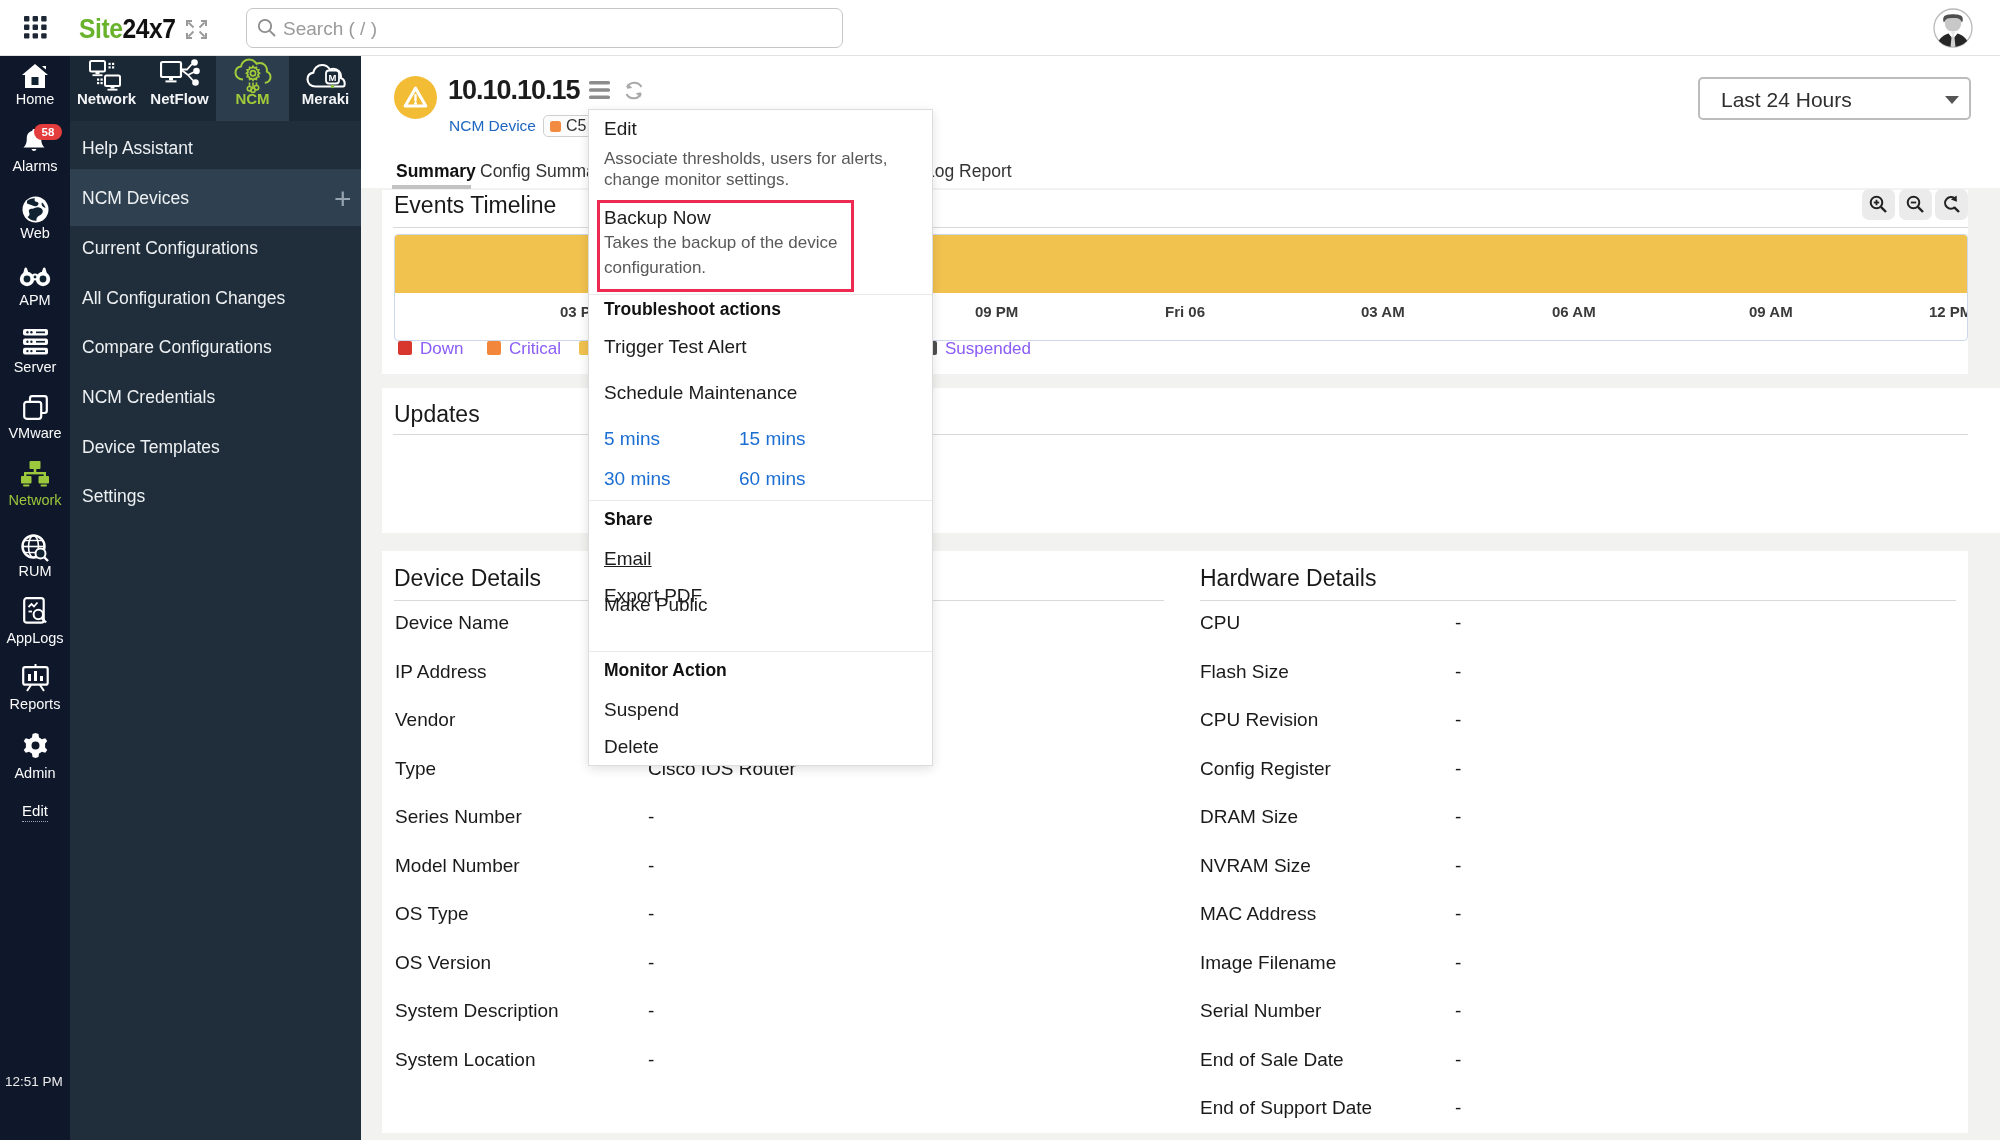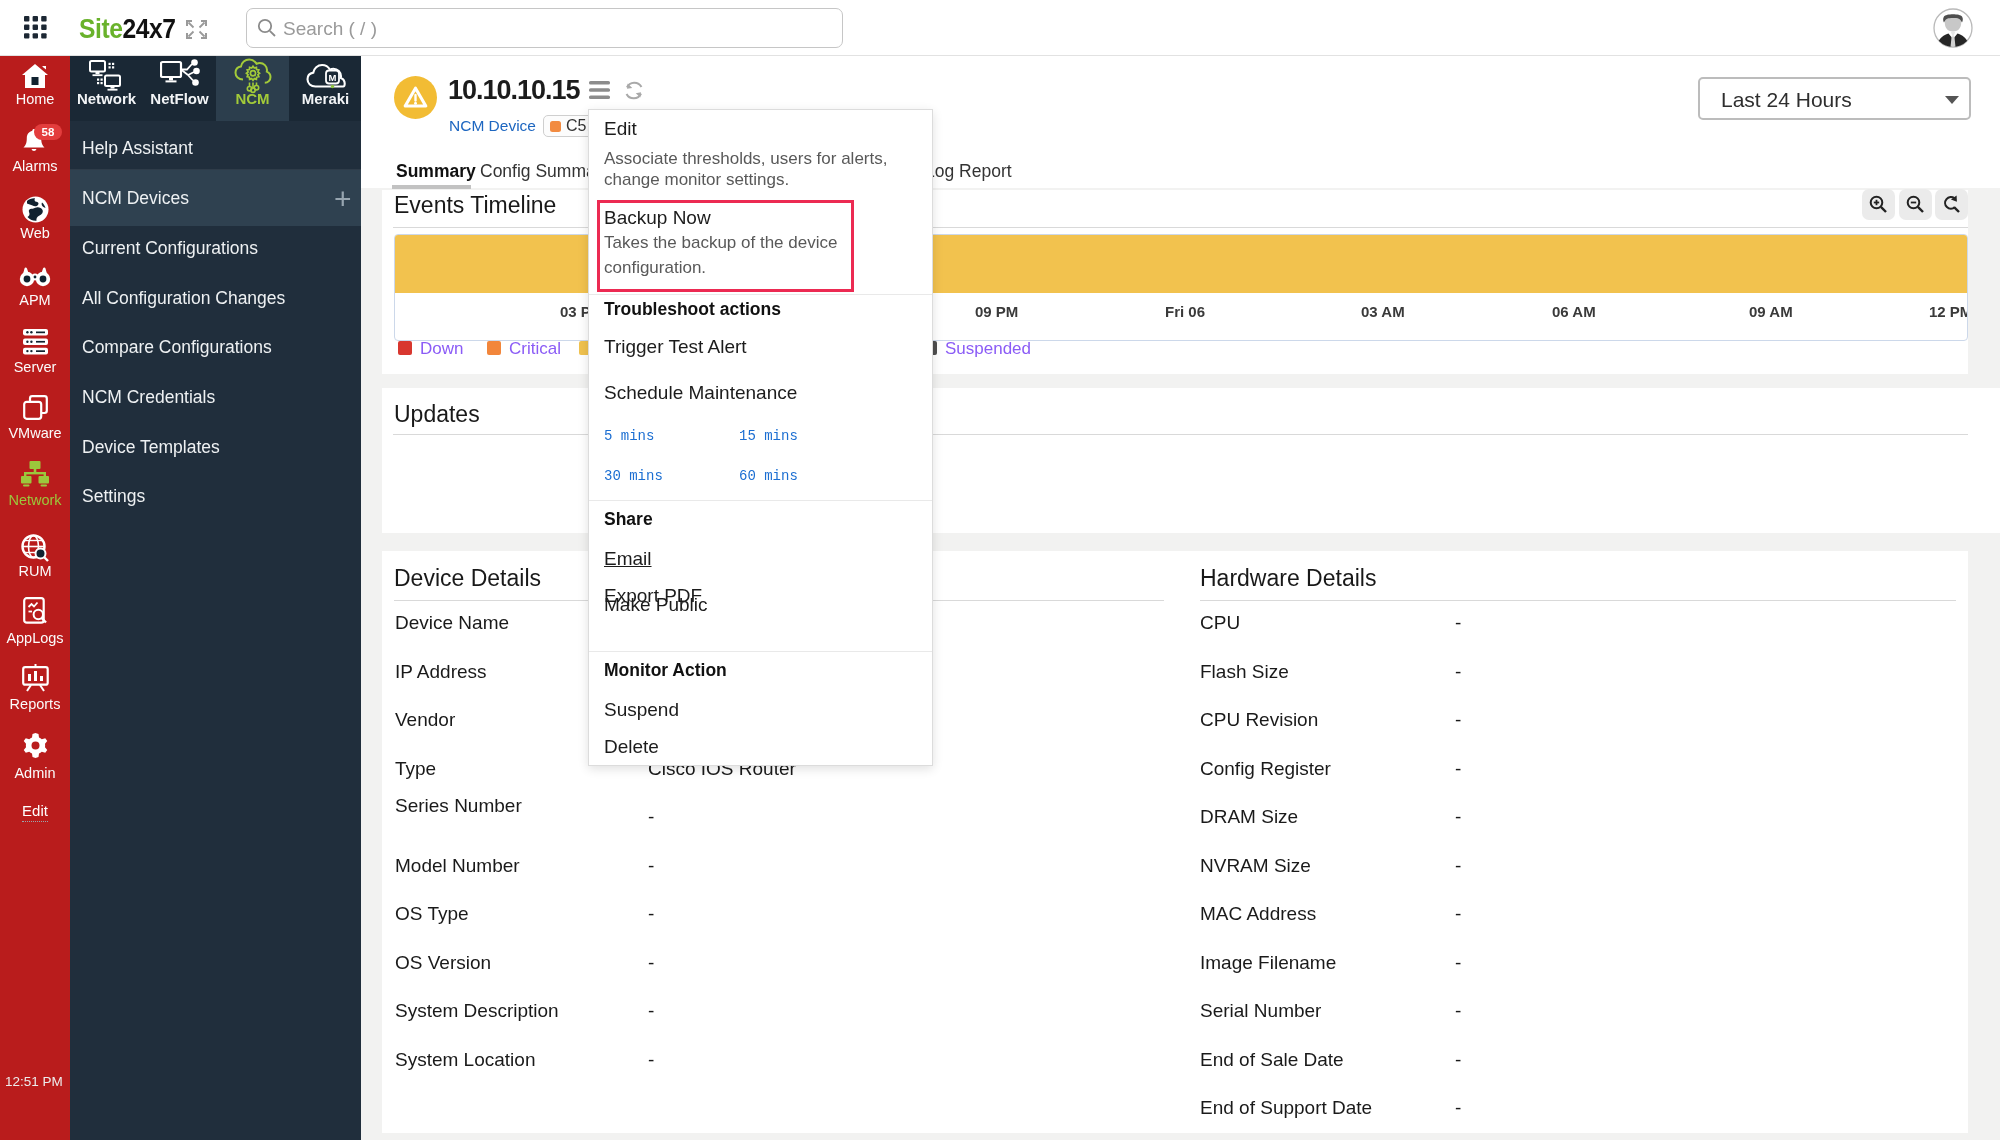--- a/index.html
+++ b/index.html
@@ -8,21 +8,21 @@
   #stage { position:relative; width:2000px; height:1140px; }
 
   
   #topbar { position:absolute; left:0; top:0; width:2000px; height:56px; background:#fff; border-bottom:1px solid #e2e2e2; z-index:30; }
   #logo { position:absolute; left:79px; top:13px; font-size:28px; font-weight:bold; letter-spacing:-0.5px; transform:scaleX(0.88); transform-origin:left; color:#111; }
   #logo .grn { color:#69b22b; }
   #searchbox { position:absolute; left:246px; top:8px; width:597px; height:40px; border:1.5px solid #c6c6c6; border-radius:7px; }
   #searchbox .ph { position:absolute; left:36px; top:9px; font-size:19px; color:#9a9a9a; }
 
   
-  #rail { position:absolute; left:0; top:56px; width:70px; height:1084px; background:#b91c1c; z-index:20; }
+  #rail { position:absolute; left:0; top:56px; width:70px; height:1084px; background:#0f172a; z-index:20; }
   .railitem { position:absolute; left:0; width:70px; text-align:center; color:#fff; }
   .raillabel { font-size:14.5px; color:#fbfbfb; }
 
   
   #sidebar { position:absolute; left:70px; top:56px; width:291px; height:1084px; background:#202e3c; z-index:20; }
   #tabstrip { position:absolute; left:0; top:0; width:291px; height:65px; background:#1a2835; }
   .stab { position:absolute; top:0; width:73px; height:65px; text-align:center; }
   .stab .lbl { position:absolute; bottom:14px; width:100%; font-size:15px; font-weight:bold; color:#f2f4f6; }
   #tab-ncm { background:#2c3e4d; }
   #tab-ncm .lbl { color:#a3cb39; }
@@ -56,21 +56,21 @@
   .leg .sq { position:absolute; top:0; width:14px; height:14px; border-radius:2px; }
   .leg .t { position:absolute; left:22px; top:-2px; font-size:17px; color:#8b5cf6; white-space:nowrap; }
 
   .zbtn { position:absolute; top:-1px; width:33px; height:31px; background:#ebebeb; border-radius:7px; }
 
   
   #menu { position:absolute; left:588px; top:109px; width:345px; height:657px; background:#fff; border:1px solid #dcdcdc; box-shadow:0 3px 10px rgba(0,0,0,0.12); z-index:25; }
   .mi { position:absolute; left:15px; font-size:19px; color:#1c1c1c; white-space:nowrap; }
   .mdesc { position:absolute; left:15px; font-size:17px; color:#595959; white-space:nowrap; }
   .mhead { position:absolute; left:15px; font-size:17.5px; font-weight:bold; color:#111; }
-  .mlink { position:absolute; font-size:14px; color:#1b6ed2;font-family:Liberation Mono, monospace; }
+  .mlink { position:absolute; font-size:19px; color:#1b6ed2; }
   .mdiv { position:absolute; left:0; width:343px; height:1px; background:#e9e9e9; }
   #redbox { position:absolute; left:8px; top:90px; width:257px; height:92px; border:3px solid #ec2a52; }
 </style>
 </head>
 <body>
 <div id="stage">
 
   <div id="topbar">
     <svg class="abs" style="left:24px; top:16px;" width="23" height="23" viewBox="0 0 23 23">
       <g fill="#1c2733">
@@ -429,21 +429,21 @@
     </div>
 
     <div class="card" style="left:21px; top:495px; width:893px; height:582px;padding-left:16px;">
       <div class="cardh" style="left:12px; top:14px;">Device Details</div>
       <div class="cardrule" style="left:12px; top:49px; width:770px;"></div>
       <div class="row-l" style="left:13px; top:61px;">Device Name</div>
       <div class="row-l" style="left:13px; top:110px;">IP Address</div>
       <div class="row-l" style="left:13px; top:158px;">Vendor</div>
       <div class="row-l" style="left:13px; top:207px;">Type</div>
         <div class="row-v" style="left:266px; top:207px;">Cisco IOS Router</div>
-      <div class="row-l" style="left:13px; top:244px;">Series Number</div>
+      <div class="row-l" style="left:13px; top:255px;">Series Number</div>
         <div class="row-v" style="left:266px; top:255px;">-</div>
       <div class="row-l" style="left:13px; top:304px;">Model Number</div>
         <div class="row-v" style="left:266px; top:304px;">-</div>
       <div class="row-l" style="left:13px; top:352px;">OS Type</div>
         <div class="row-v" style="left:266px; top:352px;">-</div>
       <div class="row-l" style="left:13px; top:401px;">OS Version</div>
         <div class="row-v" style="left:266px; top:401px;">-</div>
       <div class="row-l" style="left:13px; top:449px;">System Description</div>
         <div class="row-v" style="left:266px; top:449px;">-</div>
       <div class="row-l" style="left:13px; top:498px;">System Location</div>

